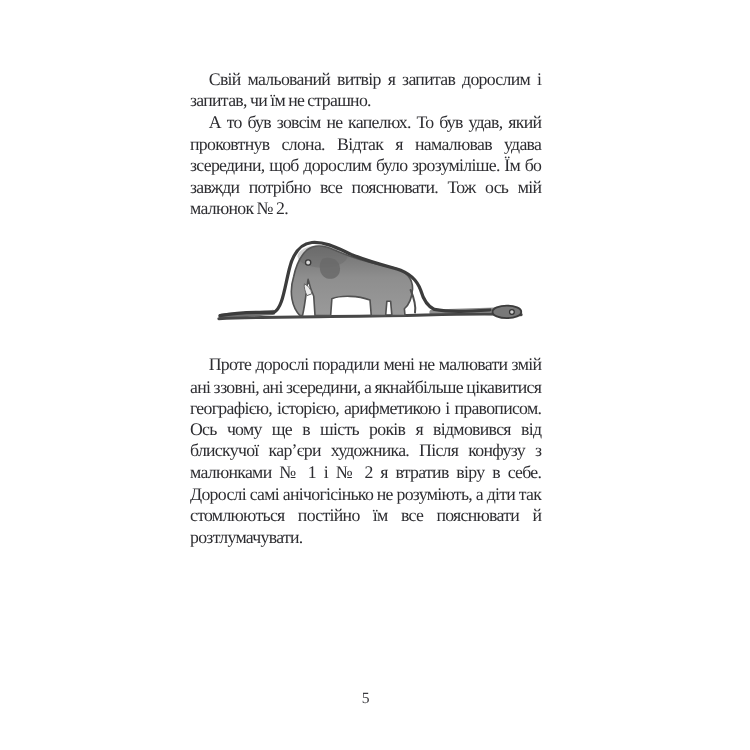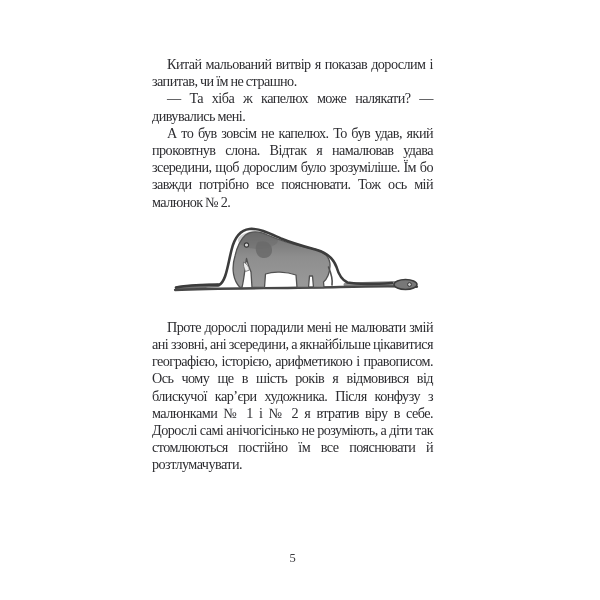--- a/index.html
+++ b/index.html
@@ -53,22 +53,21 @@
     font-size: 12.5px;
     letter-spacing: 0;
     color: #3a3a3e;
   }
 </style>
 </head>
 <body>
 
 <div class="page">
   <div class="text-column">
-    <p class="para">Китай мальований витвір я показав дорослим і запитав, чи їм не страшно.</p>
-    <p class="para">— Та хіба ж капелюх може налякати? — дивувались мені.</p>
+    <p class="para">Свій мальований витвір я запитав дорослим і запитав, чи їм не страшно.</p>
     <p class="para">А то був зовсім не капелюх. То був удав, який проковтнув слона. Відтак я намалював удава зсередини, щоб дорослим було зрозуміліше. Їм бо завжди потрібно все пояснювати. Тож ось мій малюнок № 2.</p>
 
     <figure class="illustration">
       <svg viewBox="0 0 250 70" xmlns="http://www.w3.org/2000/svg">
         <defs>
           <linearGradient id="eg" x1="0" y1="0" x2="0" y2="1">
             <stop offset="0" stop-color="#6f6f6f"></stop>
             <stop offset="0.45" stop-color="#8e8e8e"></stop>
             <stop offset="1" stop-color="#9a9a9a"></stop>
           </linearGradient>

